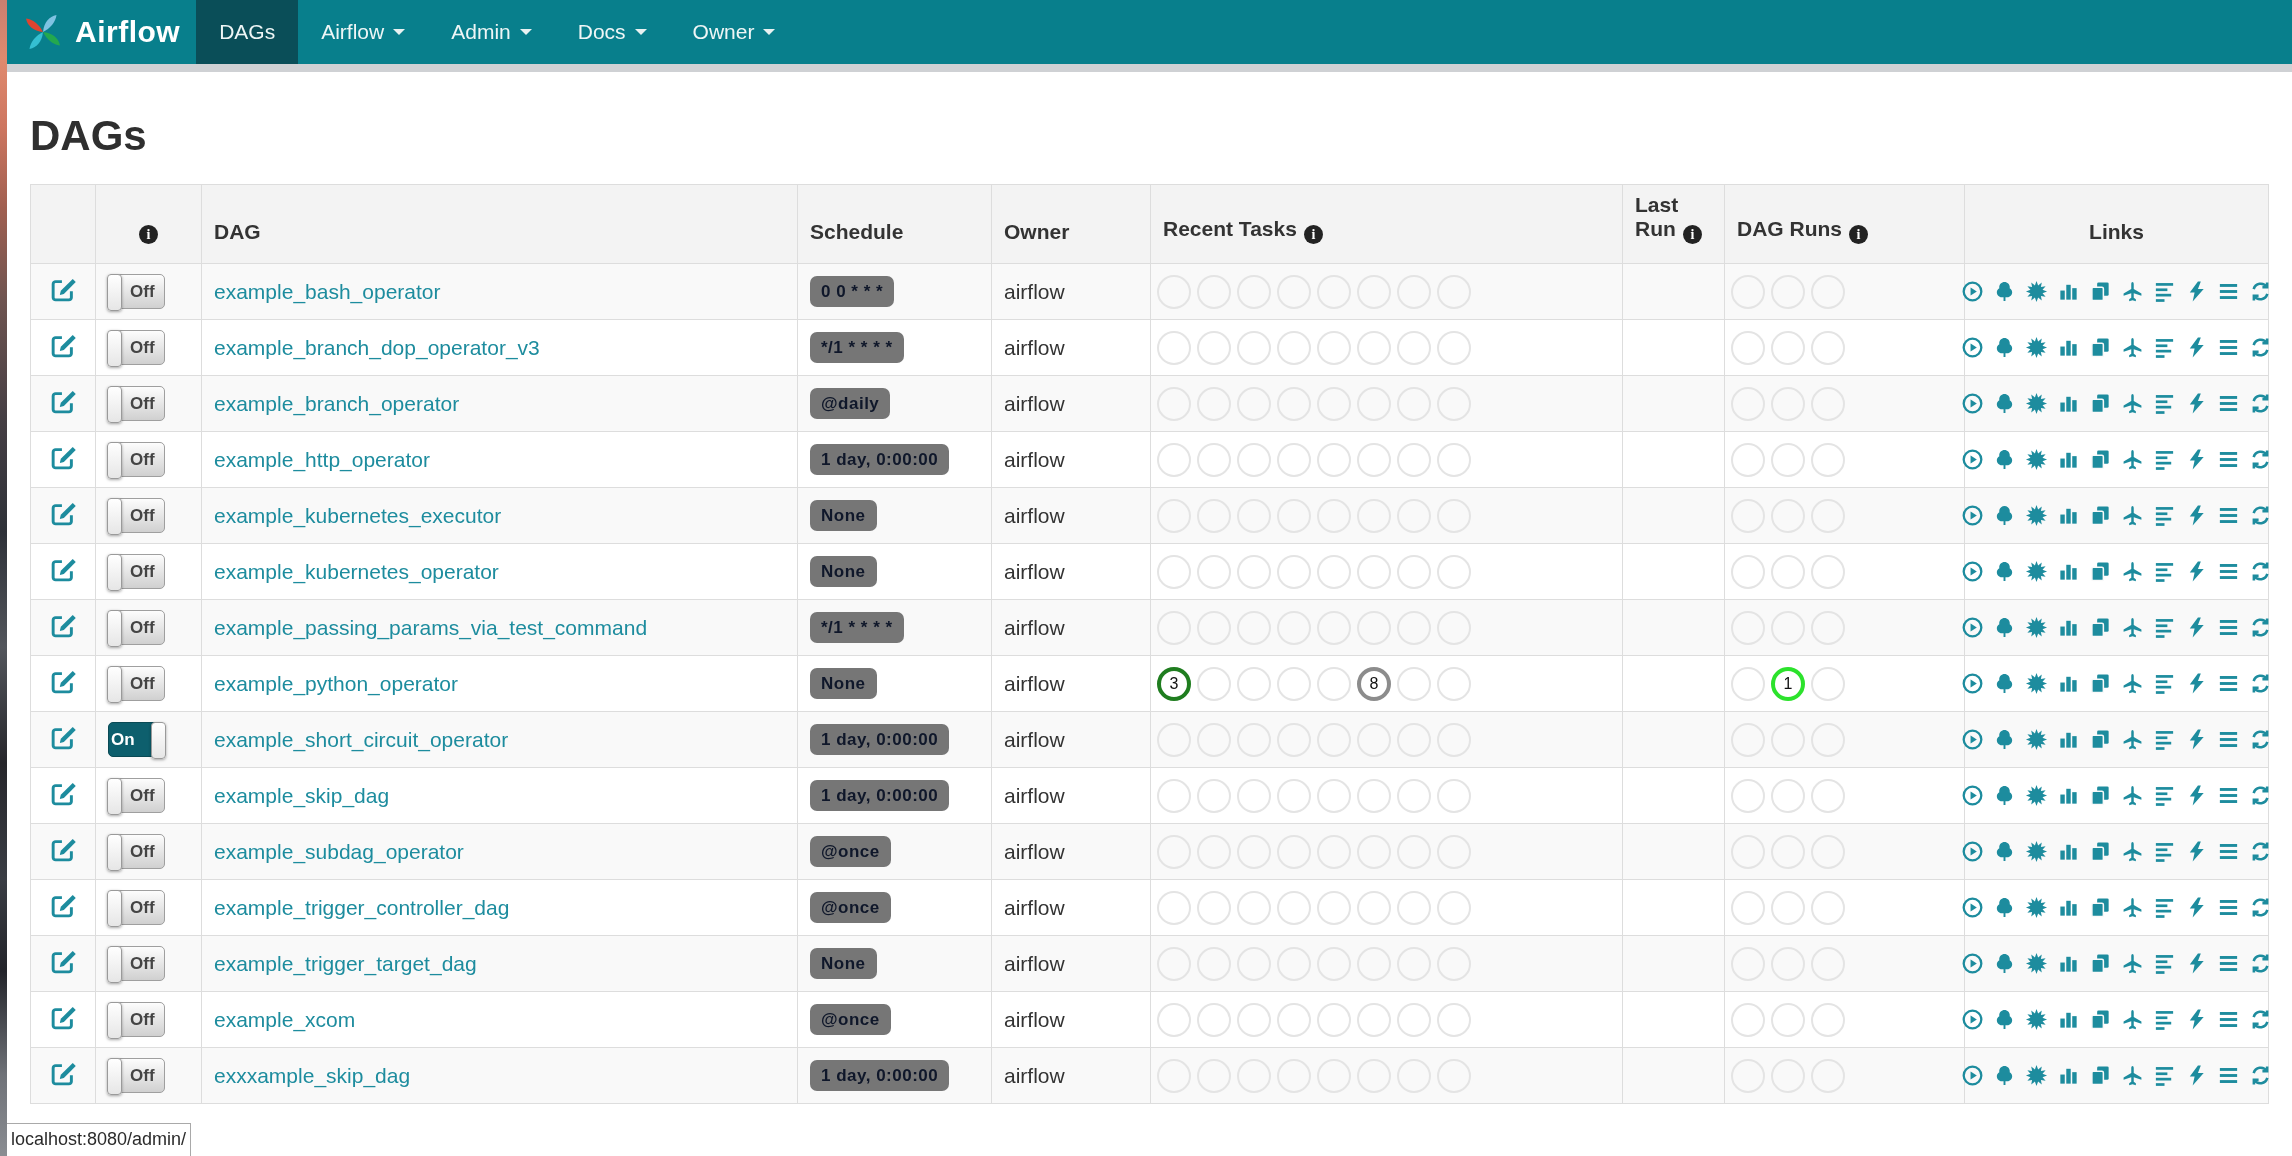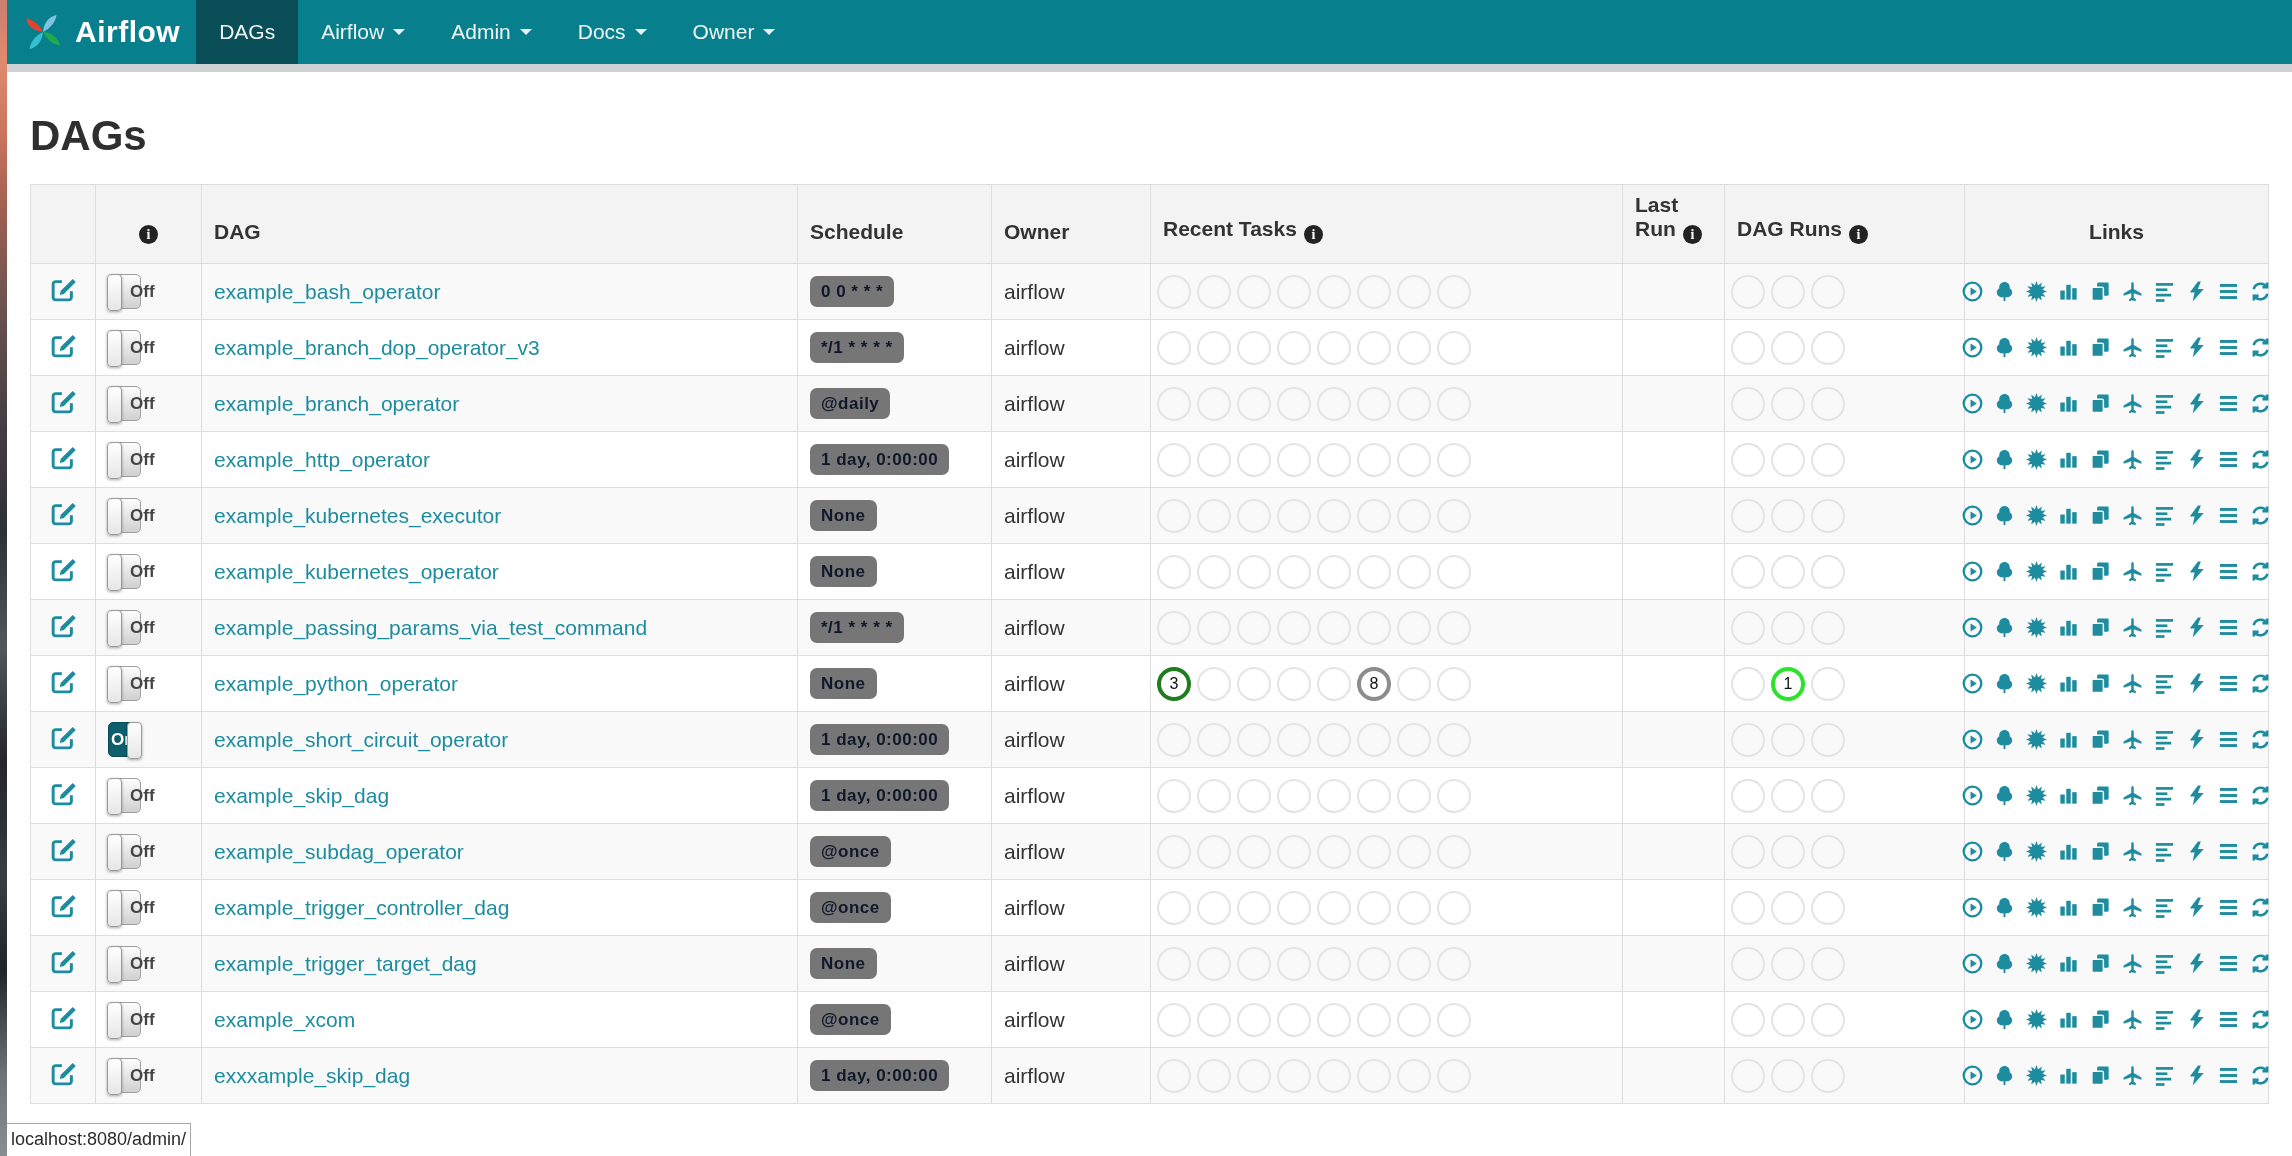--- a/index.html
+++ b/index.html
@@ -61,21 +61,21 @@
     white-space:nowrap; }
   .owner-text{ color:#333; }
 
   .info-icon{ width:19px; height:19px; border-radius:50%; background:#222; color:#fff;
     display:inline-flex; align-items:center; justify-content:center;
     font-size:14px; font-weight:bold; font-family:"Liberation Serif",serif;
     vertical-align:-3px; margin-left:7px; }
   .info-icon::after{ content:"i"; }
 
   
-  .toggle{ position:relative; width:33px; height:35px; border-radius:5px;
+  .toggle{ position:relative; width:57px; height:35px; border-radius:5px;
     display:inline-flex; align-items:center; font-size:17px; font-weight:bold;
     cursor:pointer; }
   .toggle .knob{ position:absolute; width:15px; height:37px; top:-1px; border-radius:4px;
     background:linear-gradient(180deg,#ffffff,#e6e6e6); border:1px solid #9a9a9a;
     box-shadow:0 1px 3px rgba(0,0,0,.35); }
   .toggle.off{ background:linear-gradient(180deg,#fdfdfd,#d0d0d0); border:1px solid #9f9f9f; color:#444; }
   .toggle.off .knob{ left:-2px; }
   .toggle.off .tlabel{ margin-left:21px; }
   .toggle.on{ background:#0d5f6d; border:1px solid #0a4a55; color:#fff; }
   .toggle.on .knob{ right:-2px; }

